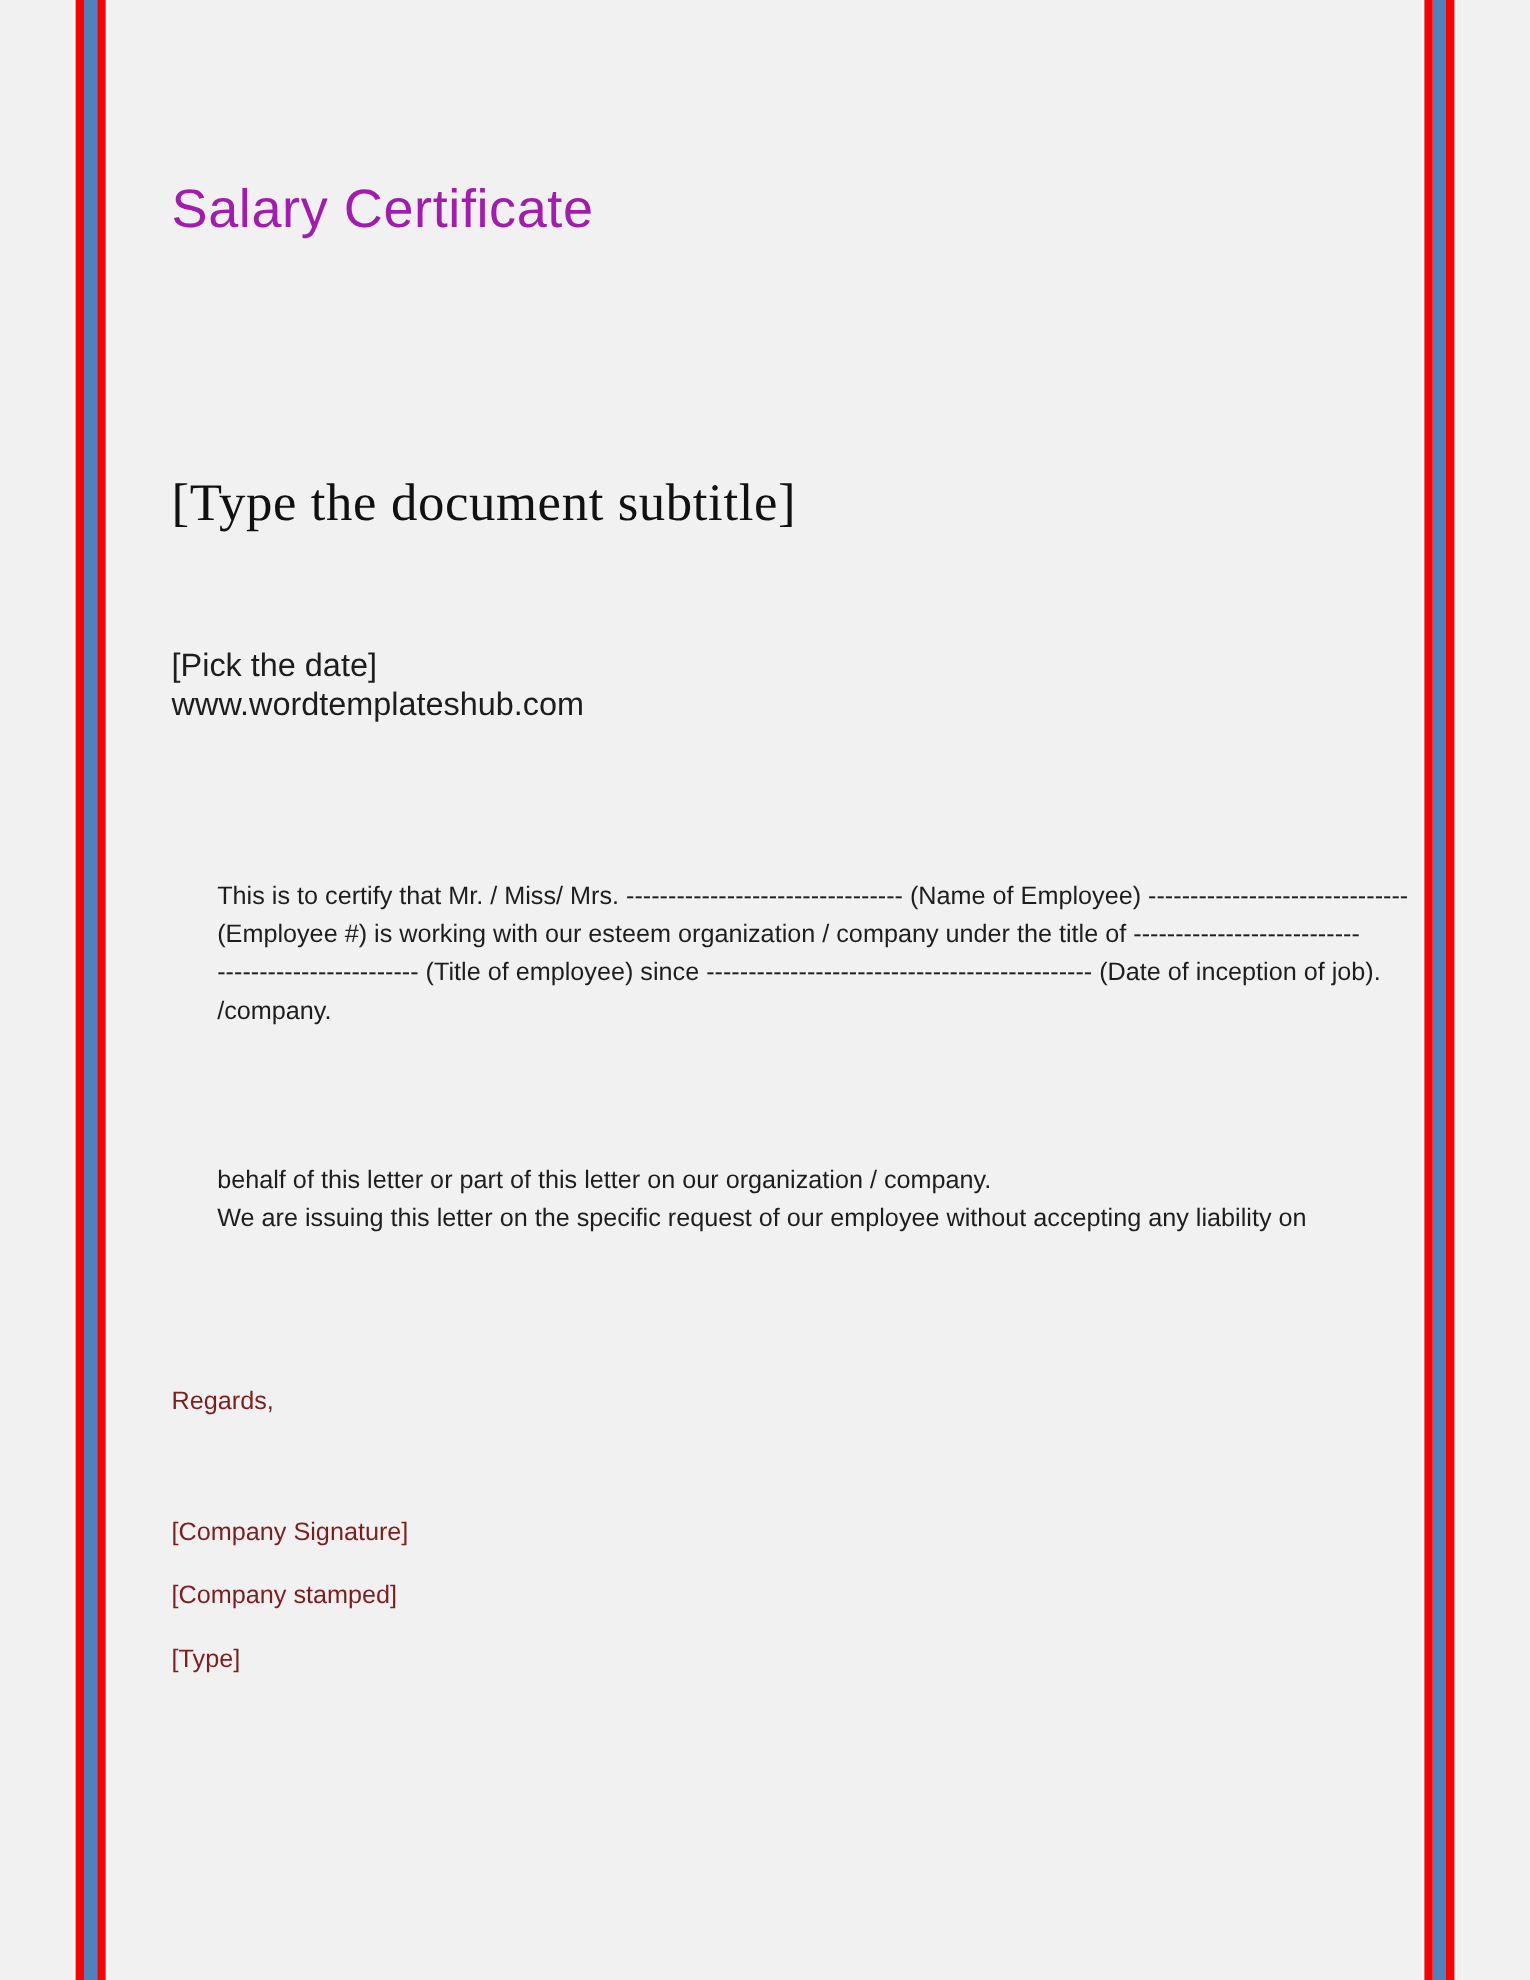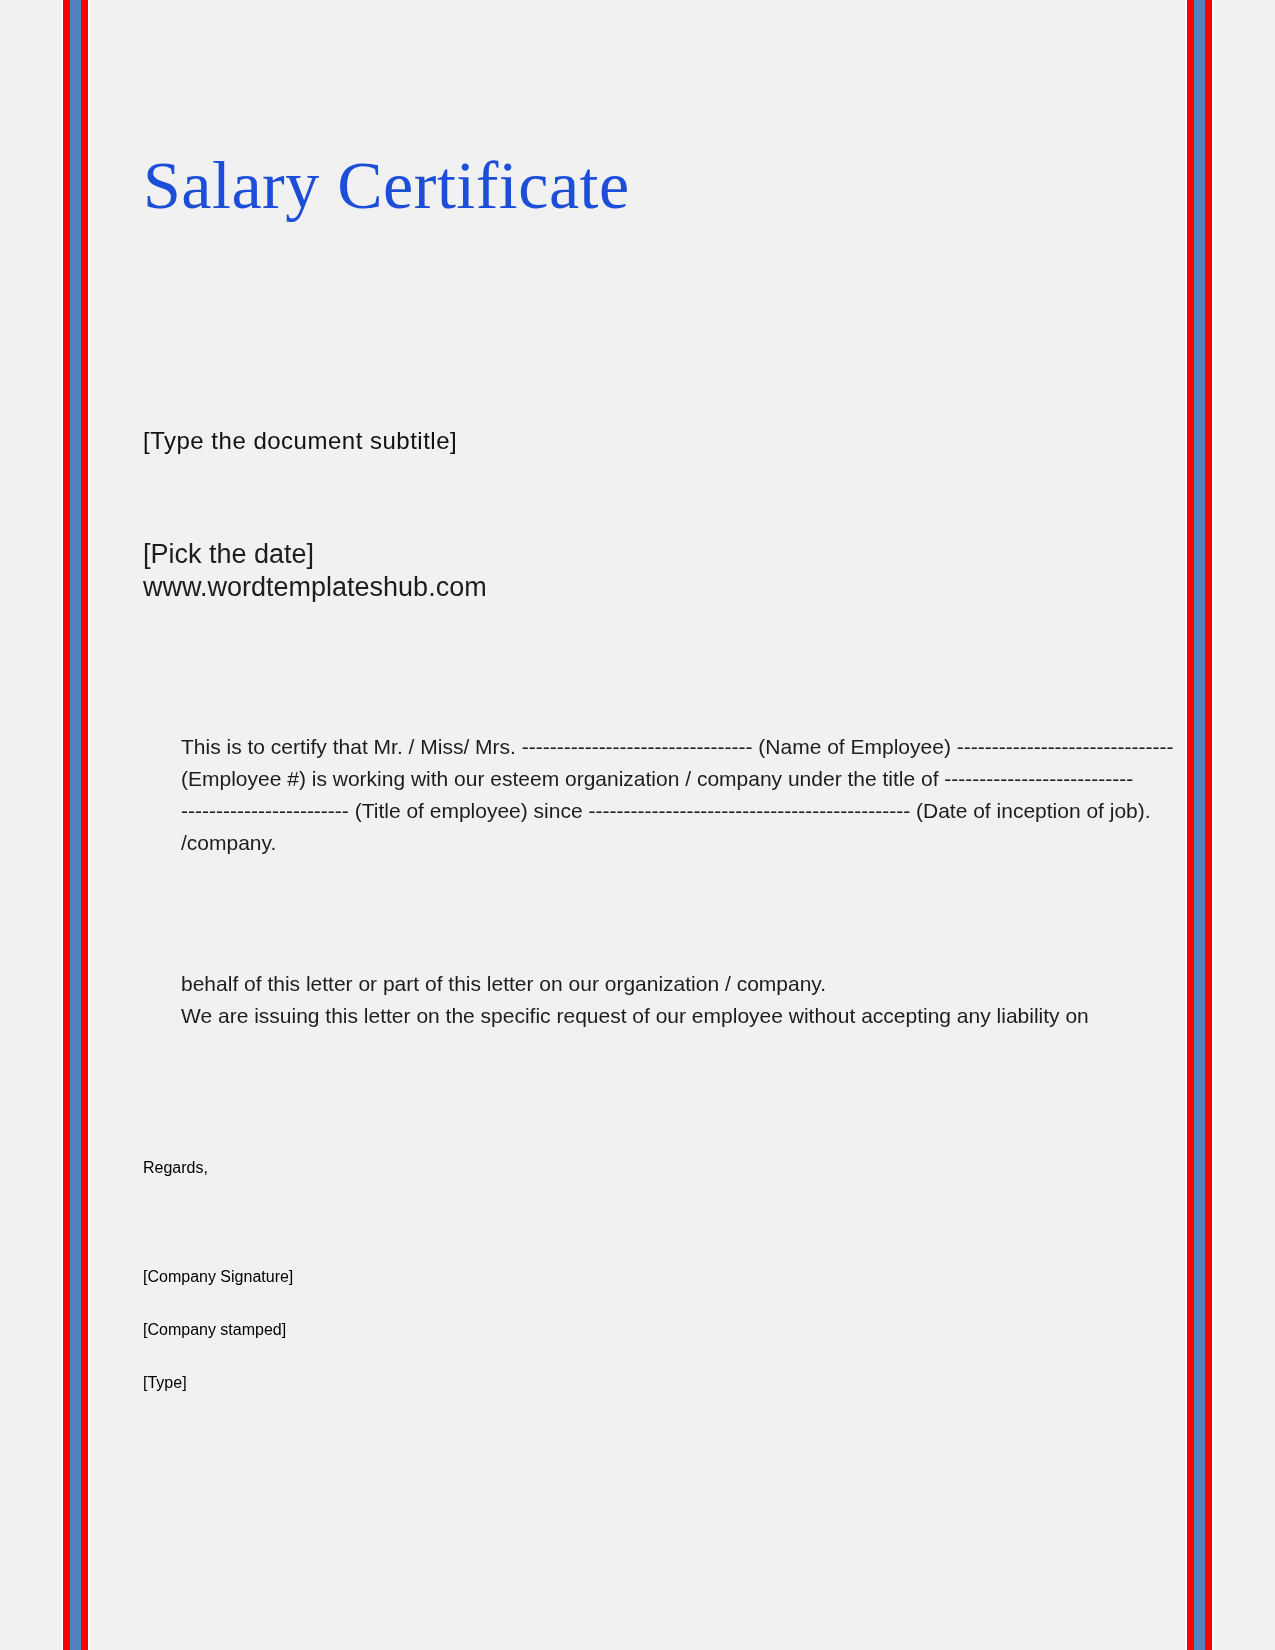--- a/index.html
+++ b/index.html
@@ -29,38 +29,37 @@
   .stripe-left { left: 61px; }
   .stripe-right { left: 1185px; }
   .stripe .band-red-a { width: 7px; height: 100%; }
   .stripe .band-blue  { width: 11px; height: 100%; }
   .stripe .band-red-b { width: 7px; height: 100%; }
 
   .doc-title {
     position: absolute;
     left: 143px;
     top: 151px;
-    font-family: Liberation Serif, serif;
-    font-size: 68px;
+    font-family: Liberation Sans, sans-serif;
+    font-size: 45px;
     line-height: 1;
     letter-spacing: 0.5px;
-    color: #1d4ed8;
+    color: #a21caf;
     white-space: nowrap;
   }
   .doc-subtitle {
     position: absolute;
     left: 143px;
     top: 393px;
-    font-family: Liberation Sans, sans-serif;
-    font-size: 24px;
+    font-family: Liberation Serif, serif;
+    font-size: 44px;
     line-height: 1.2;
     letter-spacing: 0.5px;
     color: #111111;
     white-space: nowrap;
-    margin-top: 34px;
   }
   .date-block {
     position: absolute;
     left: 143px;
     top: 538px;
     font-size: 27px;
     line-height: 33px;
     color: #1d1d1d;
   }
   .body-par {
@@ -72,23 +71,23 @@
     color: #1d1d1d;
     margin-left: 38px;
   }
   .par-certify { top: 731px; }
   .par-liability { top: 968px; }
   .body-line { white-space: nowrap; }
 
   .signoff {
     position: absolute;
     left: 143px;
-    font-size: 16px;
+    font-size: 21px;
     line-height: 32px;
-    color: #000000;
+    color: #7f1d1d;
     white-space: nowrap;
   }
   .so-regards   { top: 1152px; }
   .so-signature { top: 1261px; }
   .so-stamped   { top: 1314px; }
   .so-date      { top: 1367px; }
 </style>
 </head>
 <body>
 

